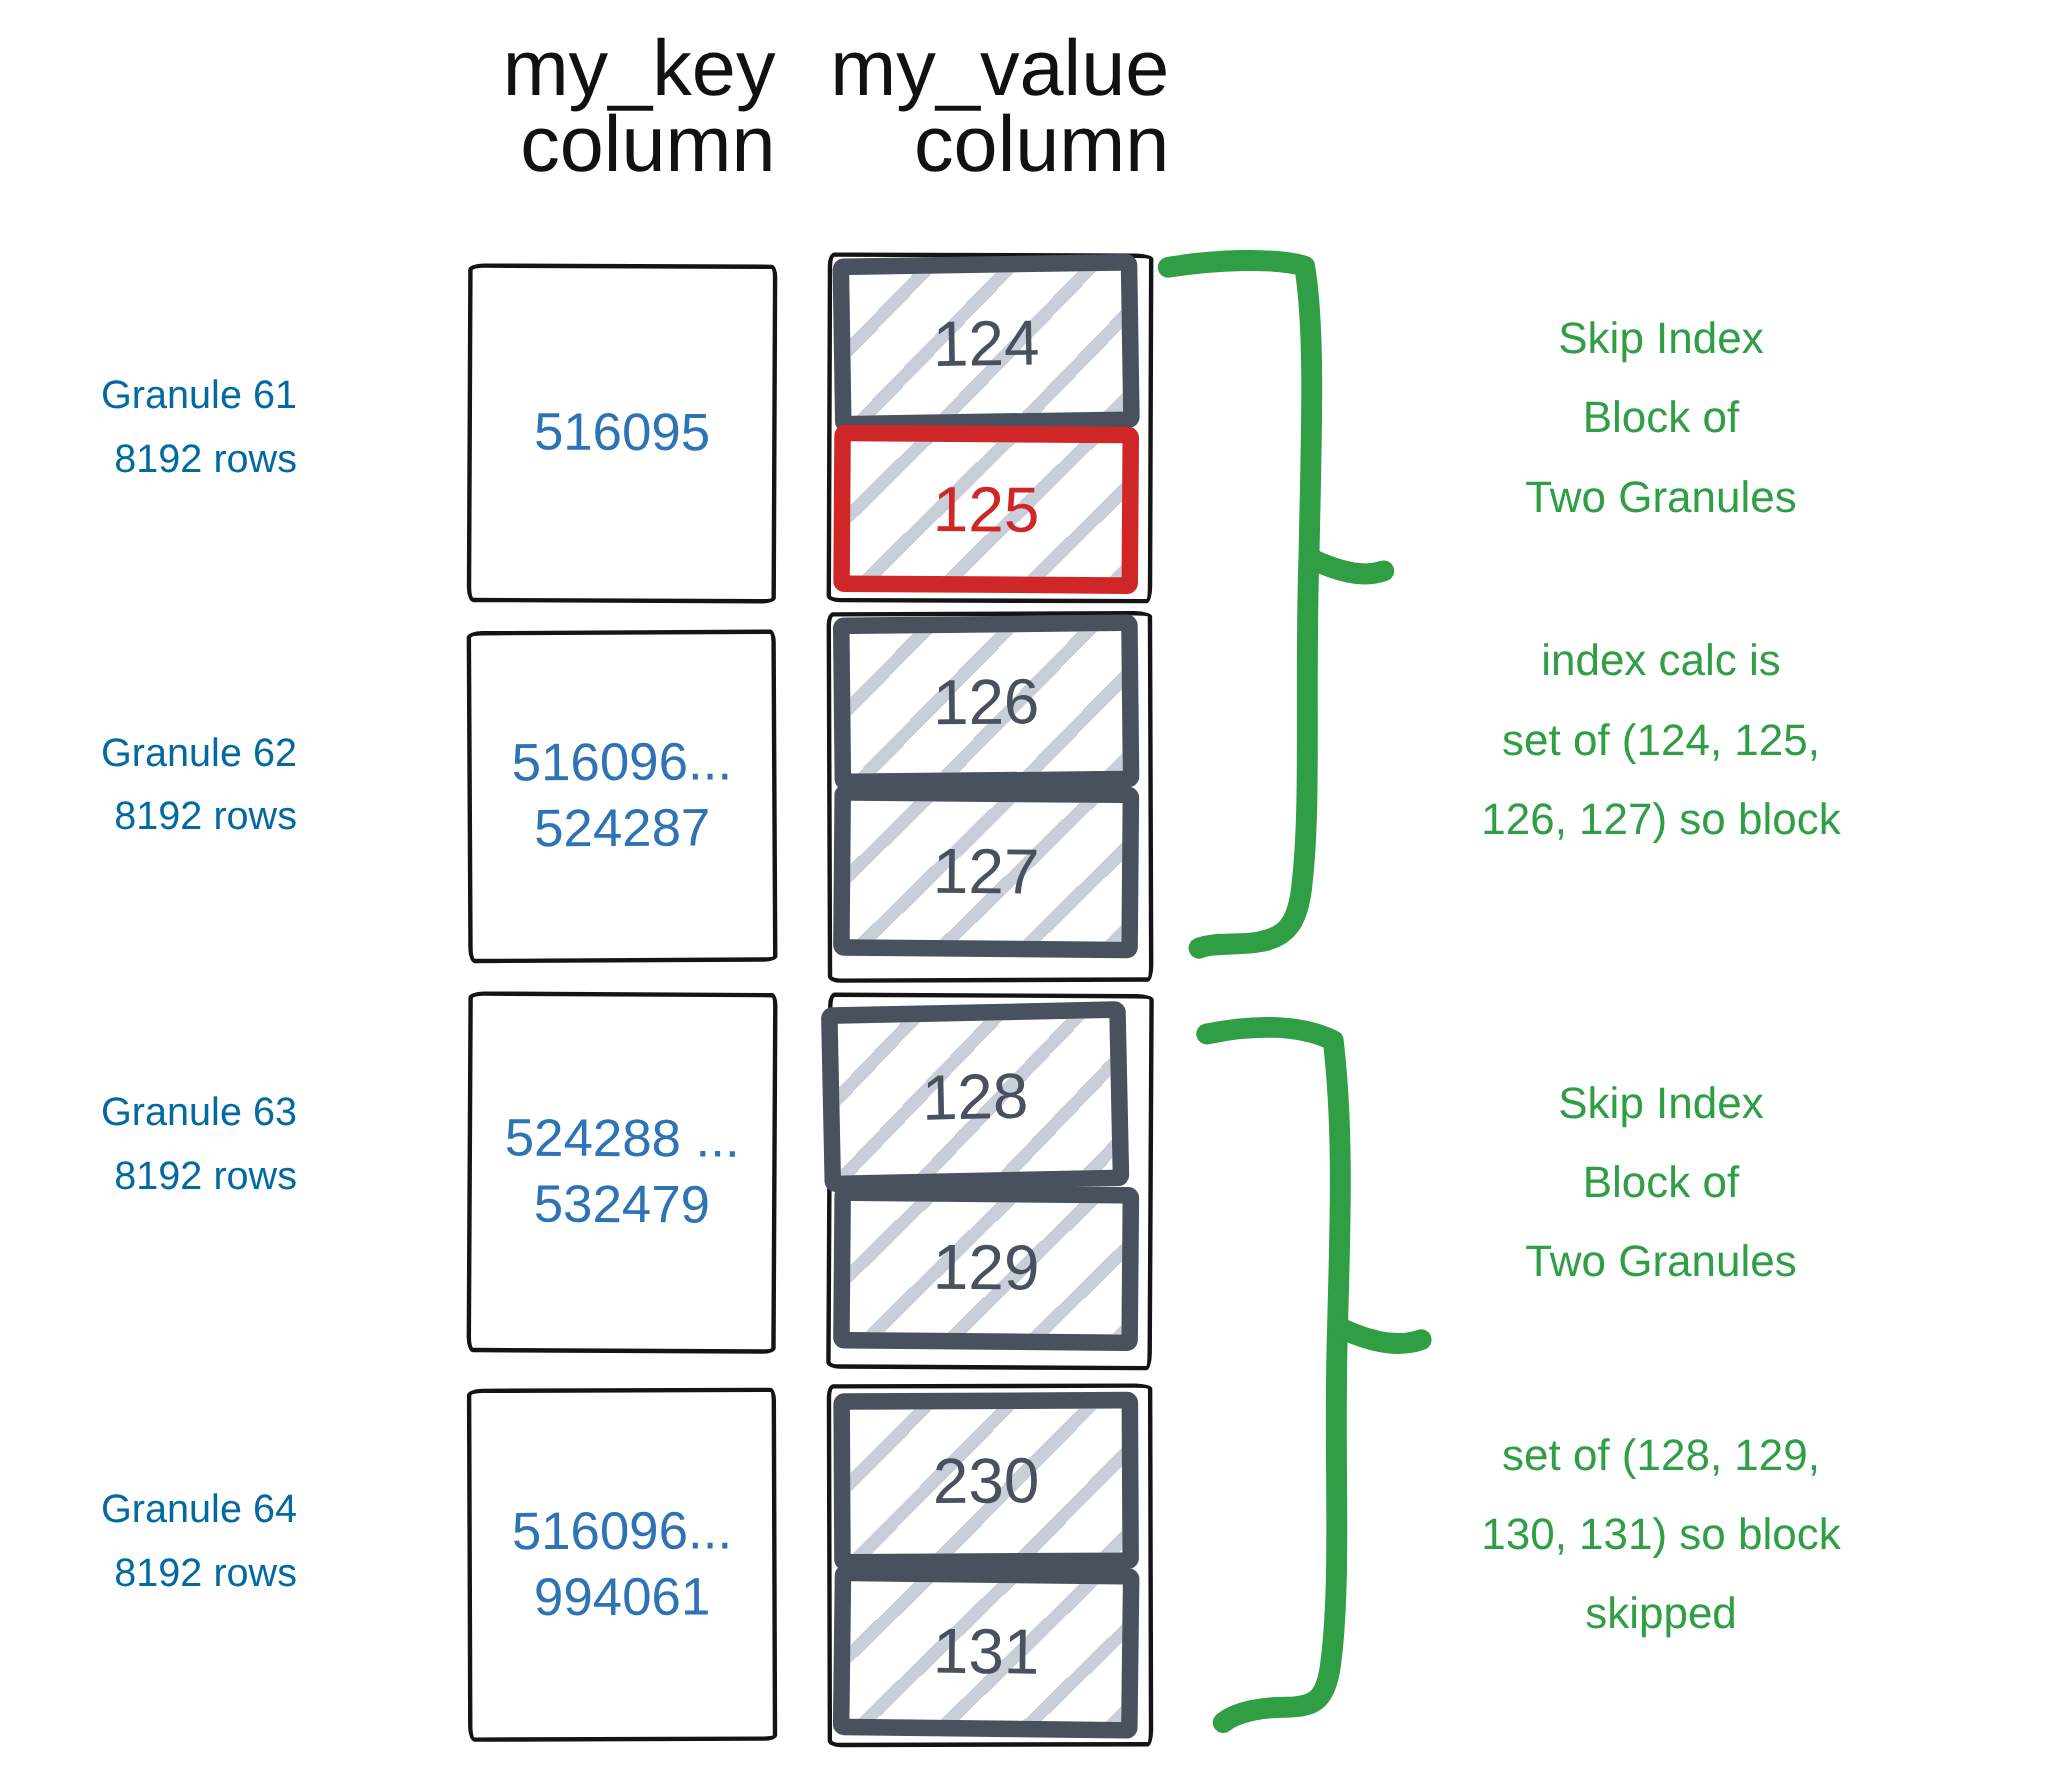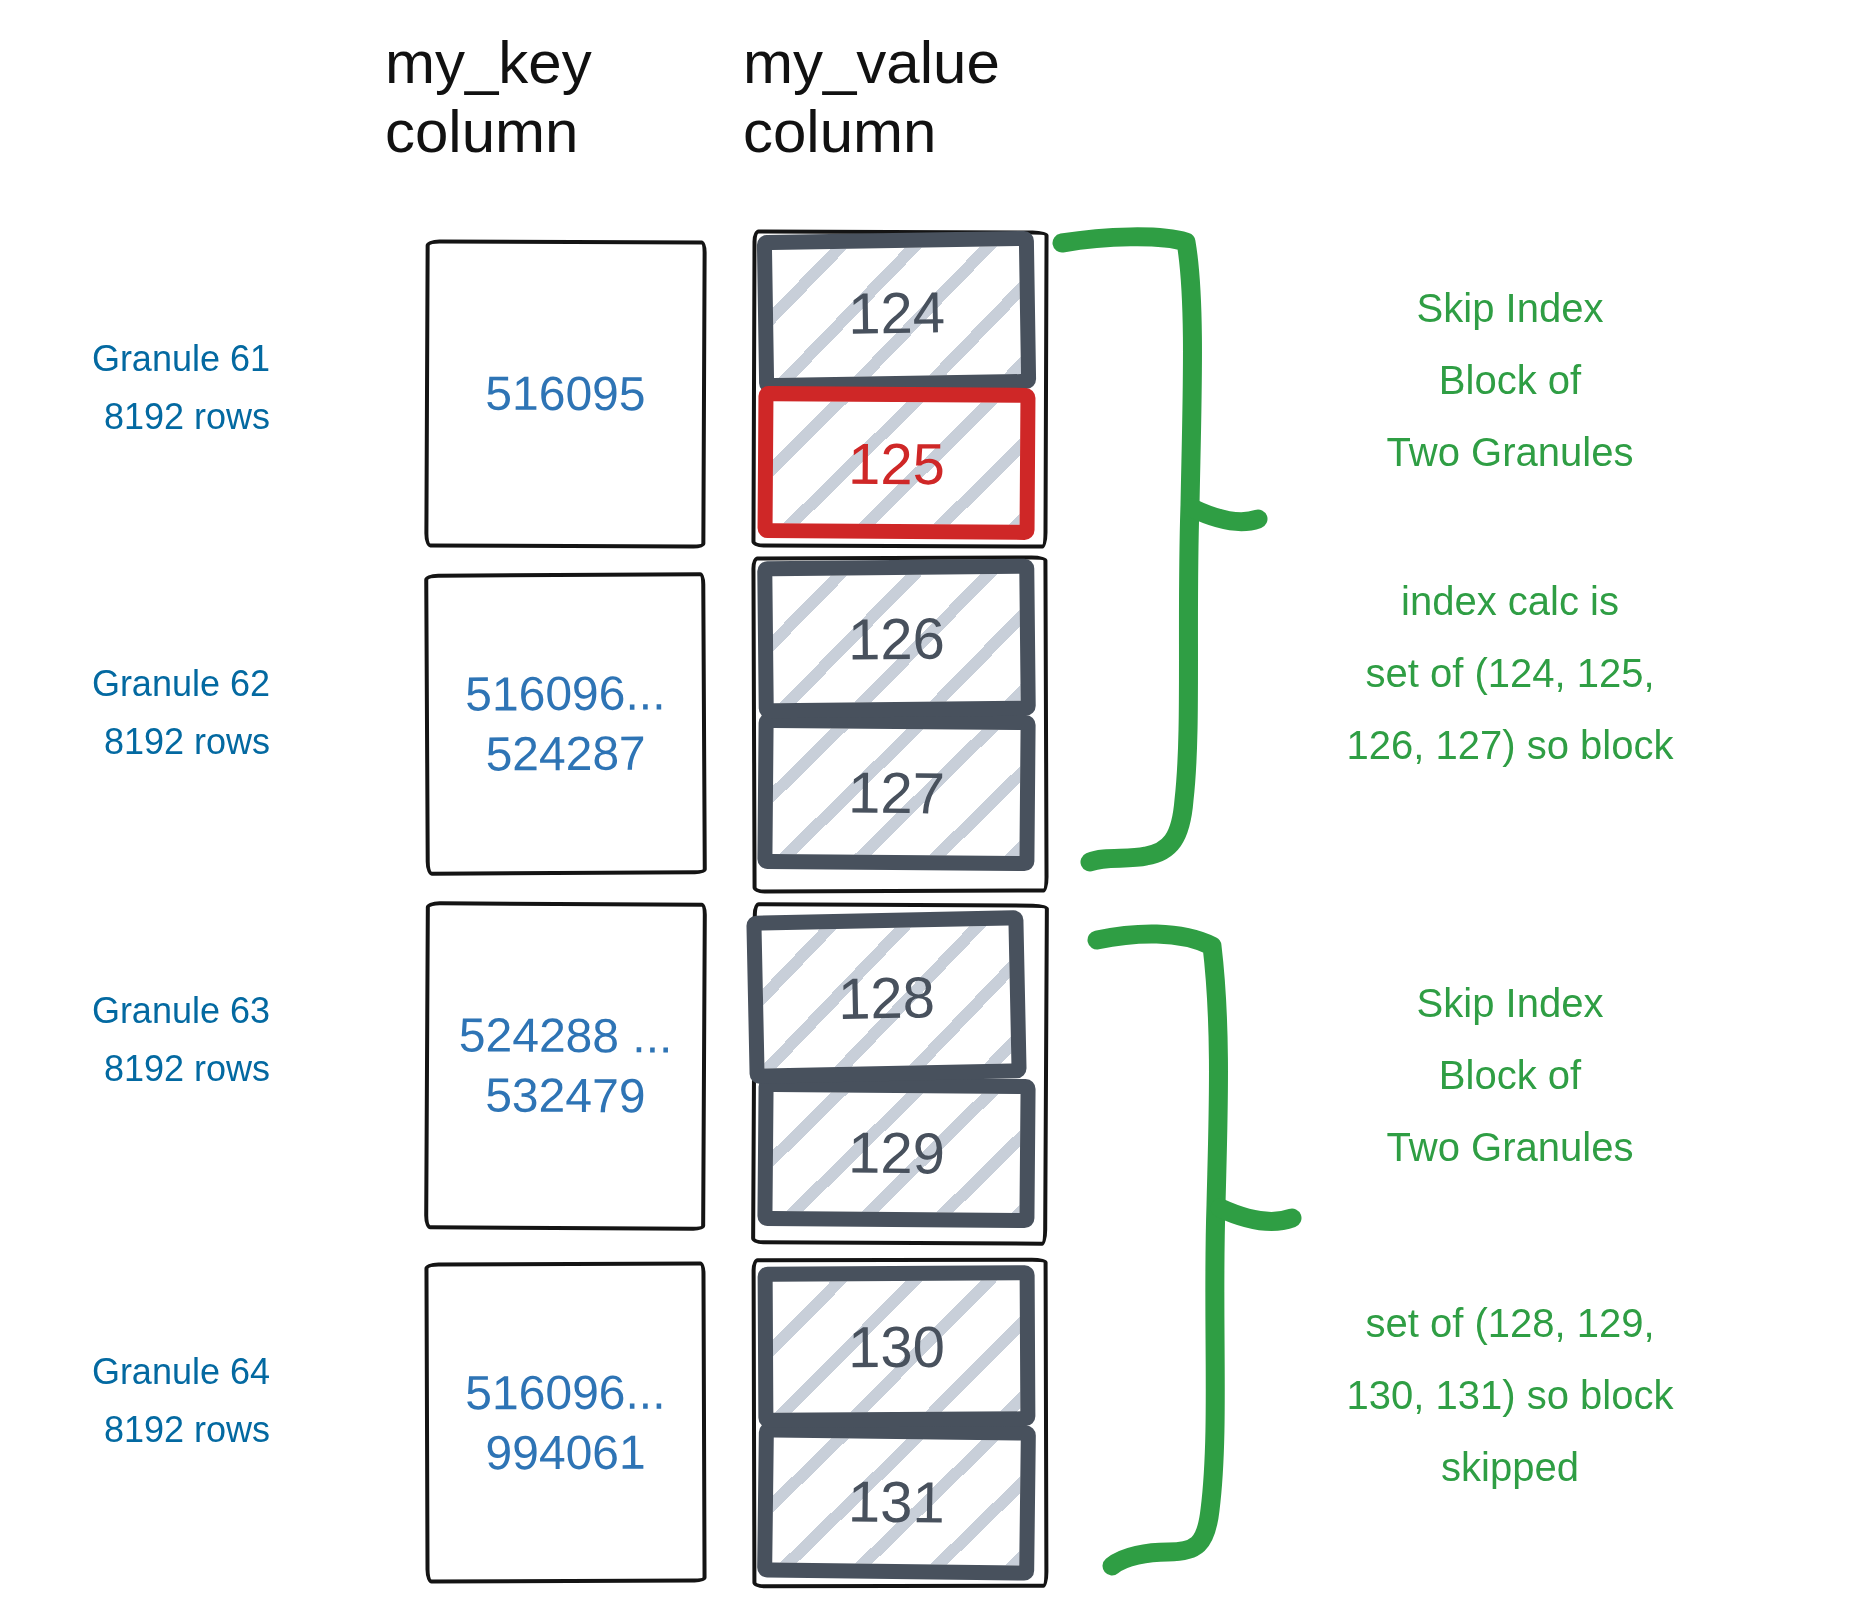--- a/index.html
+++ b/index.html
@@ -1,22 +1,22 @@
 <!DOCTYPE html>
 <html><head>
 <meta charset="utf-8">
 <style>
   html,body { margin:0; padding:0; background:#ffffff; }
   .canvas {
     position:relative; width:1859px; height:1618px; background:#ffffff;
     font-family:"Liberation Sans", sans-serif; overflow:hidden; color:#141414;
   }
   
-  .hdr { position:absolute; top:28px; width:320px; text-align:left;
-         font-size:60px; line-height:69px; color:#111; }
+  .hdr { position:absolute; top:28px; width:320px; text-align:right;
+         font-size:72px; line-height:69px; color:#111; }
   .hdr-key   { left:385px; }
   .hdr-value { left:743px; }
 
   
   .glabel { position:absolute; left:10px; width:260px; text-align:right;
             font-size:36px; line-height:58px; color:#0369a1; }
   .glabel.g1 { top:330px; }
   .glabel.g2 { top:655px; }
   .glabel.g3 { top:982px; }
   .glabel.g4 { top:1343px; }
@@ -132,21 +132,21 @@
   <div class="glabel g4">
     <div>Granule 64</div>
     <div>8192 rows</div>
   </div>
   <div class="keybox g4">
     <div>516096...</div>
     <div>994061</div>
   </div>
   <div class="voutline g4"></div>
   <div class="vblock b130">
-    <span>130</span>
+    <span>230</span>
   </div>
   <div class="vblock b131">
     <span>131</span>
   </div>
 
   <svg class="brace-svg" width="1859" height="1618" viewBox="0 0 1859 1618">
     <g fill="none" stroke="#2f9e44" stroke-width="19" stroke-linecap="round" stroke-linejoin="round">
 
       <path d="M 1062 243
                C 1105 236, 1160 234, 1186 242

